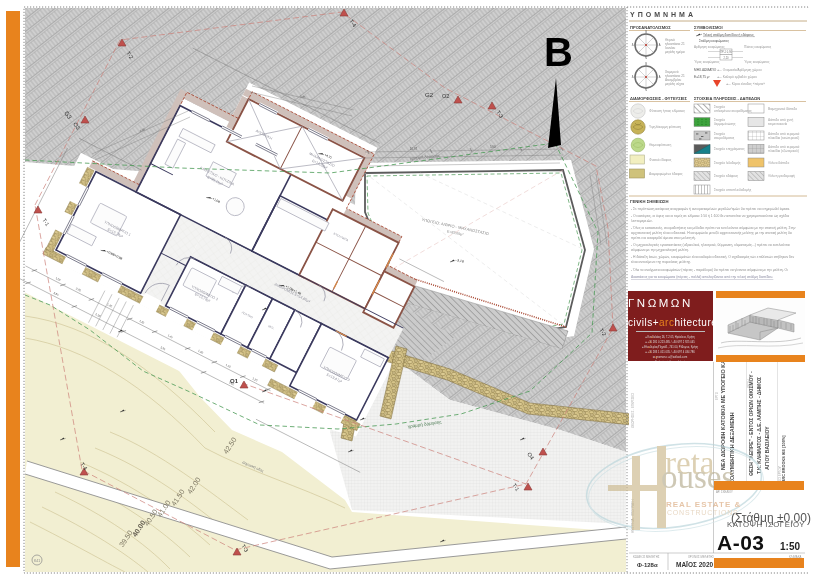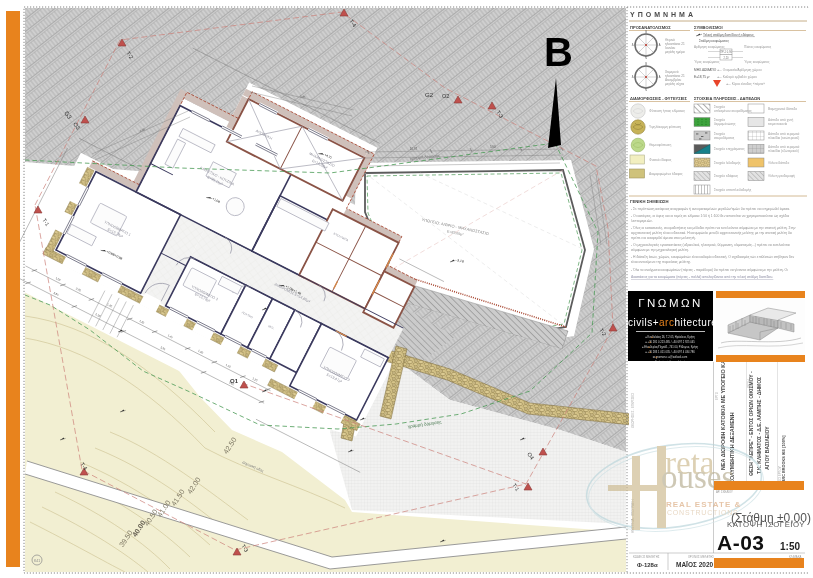--- a/index.html
+++ b/index.html
@@ -581,21 +581,21 @@
 <g font-size="2.8" fill="#999">
 <text x="4" y="550">ΚΩΔΙΚΟΣ ΜΕΛΕΤΗΣ</text>
 <text x="59" y="550">ΧΡΟΝΟΣ ΜΕΛΕΤΗΣ</text>
 <text x="87" y="485">ΑΡ. ΣΧΕΔΙΟΥ</text>
 <text x="160" y="550">ΚΛΙΜΑΚΑ</text>
 </g>
 <text x="8" y="559" font-size="6" font-weight="bold" fill="#333">Φ-128α</text>
 <text x="47" y="559" font-size="6.5" font-weight="bold" fill="#333">ΜΑΪΟΣ 2020</text>
 </svg>
 
-<div class="abs" style="left:-1px;top:283px;width:85px;height:70px;background:#000000;color:#fff;text-align:center;overflow:hidden">
+<div class="abs" style="left:-1px;top:283px;width:85px;height:70px;background:#7f1d1d;color:#fff;text-align:left;overflow:hidden">
   <div style="font-size:11.5px;letter-spacing:2.5px;margin-top:6px">ΓΝΩΜΩΝ</div>
   <div style="font-size:10px;letter-spacing:0.5px;margin-top:8px">civils+<span style="color:#e8831d">arc</span>hitecture</div>
   <div style="margin:3px 8px 0 8px;border-top:0.7px solid #bbb;height:2px;background:repeating-linear-gradient(90deg,#bbb 0,#bbb 0.5px,transparent 0.5px,transparent 3px)"></div>
   <svg width="85" height="32" viewBox="0 0 85 32">
    <g font-size="2.7" fill="#dddddd" text-anchor="middle">
     <text x="42" y="4">● Κονδυλάκη 26, Τ.2 05, Ηράκλειο, Κρήτη</text>
     <text x="42" y="9">● +30 281 0 223 485 / +30 697 2 925 045</text>
     <text x="42" y="14">● Ελευθερίας/Πηγαΐδ., 741 00, Ρέθυμνο, Κρήτη</text>
     <text x="42" y="19">● +30 283 1 051 035 / +30 697 4 034 786</text>
     <text x="42" y="24">✉ gnomon.c.a@outlook.com</text>

